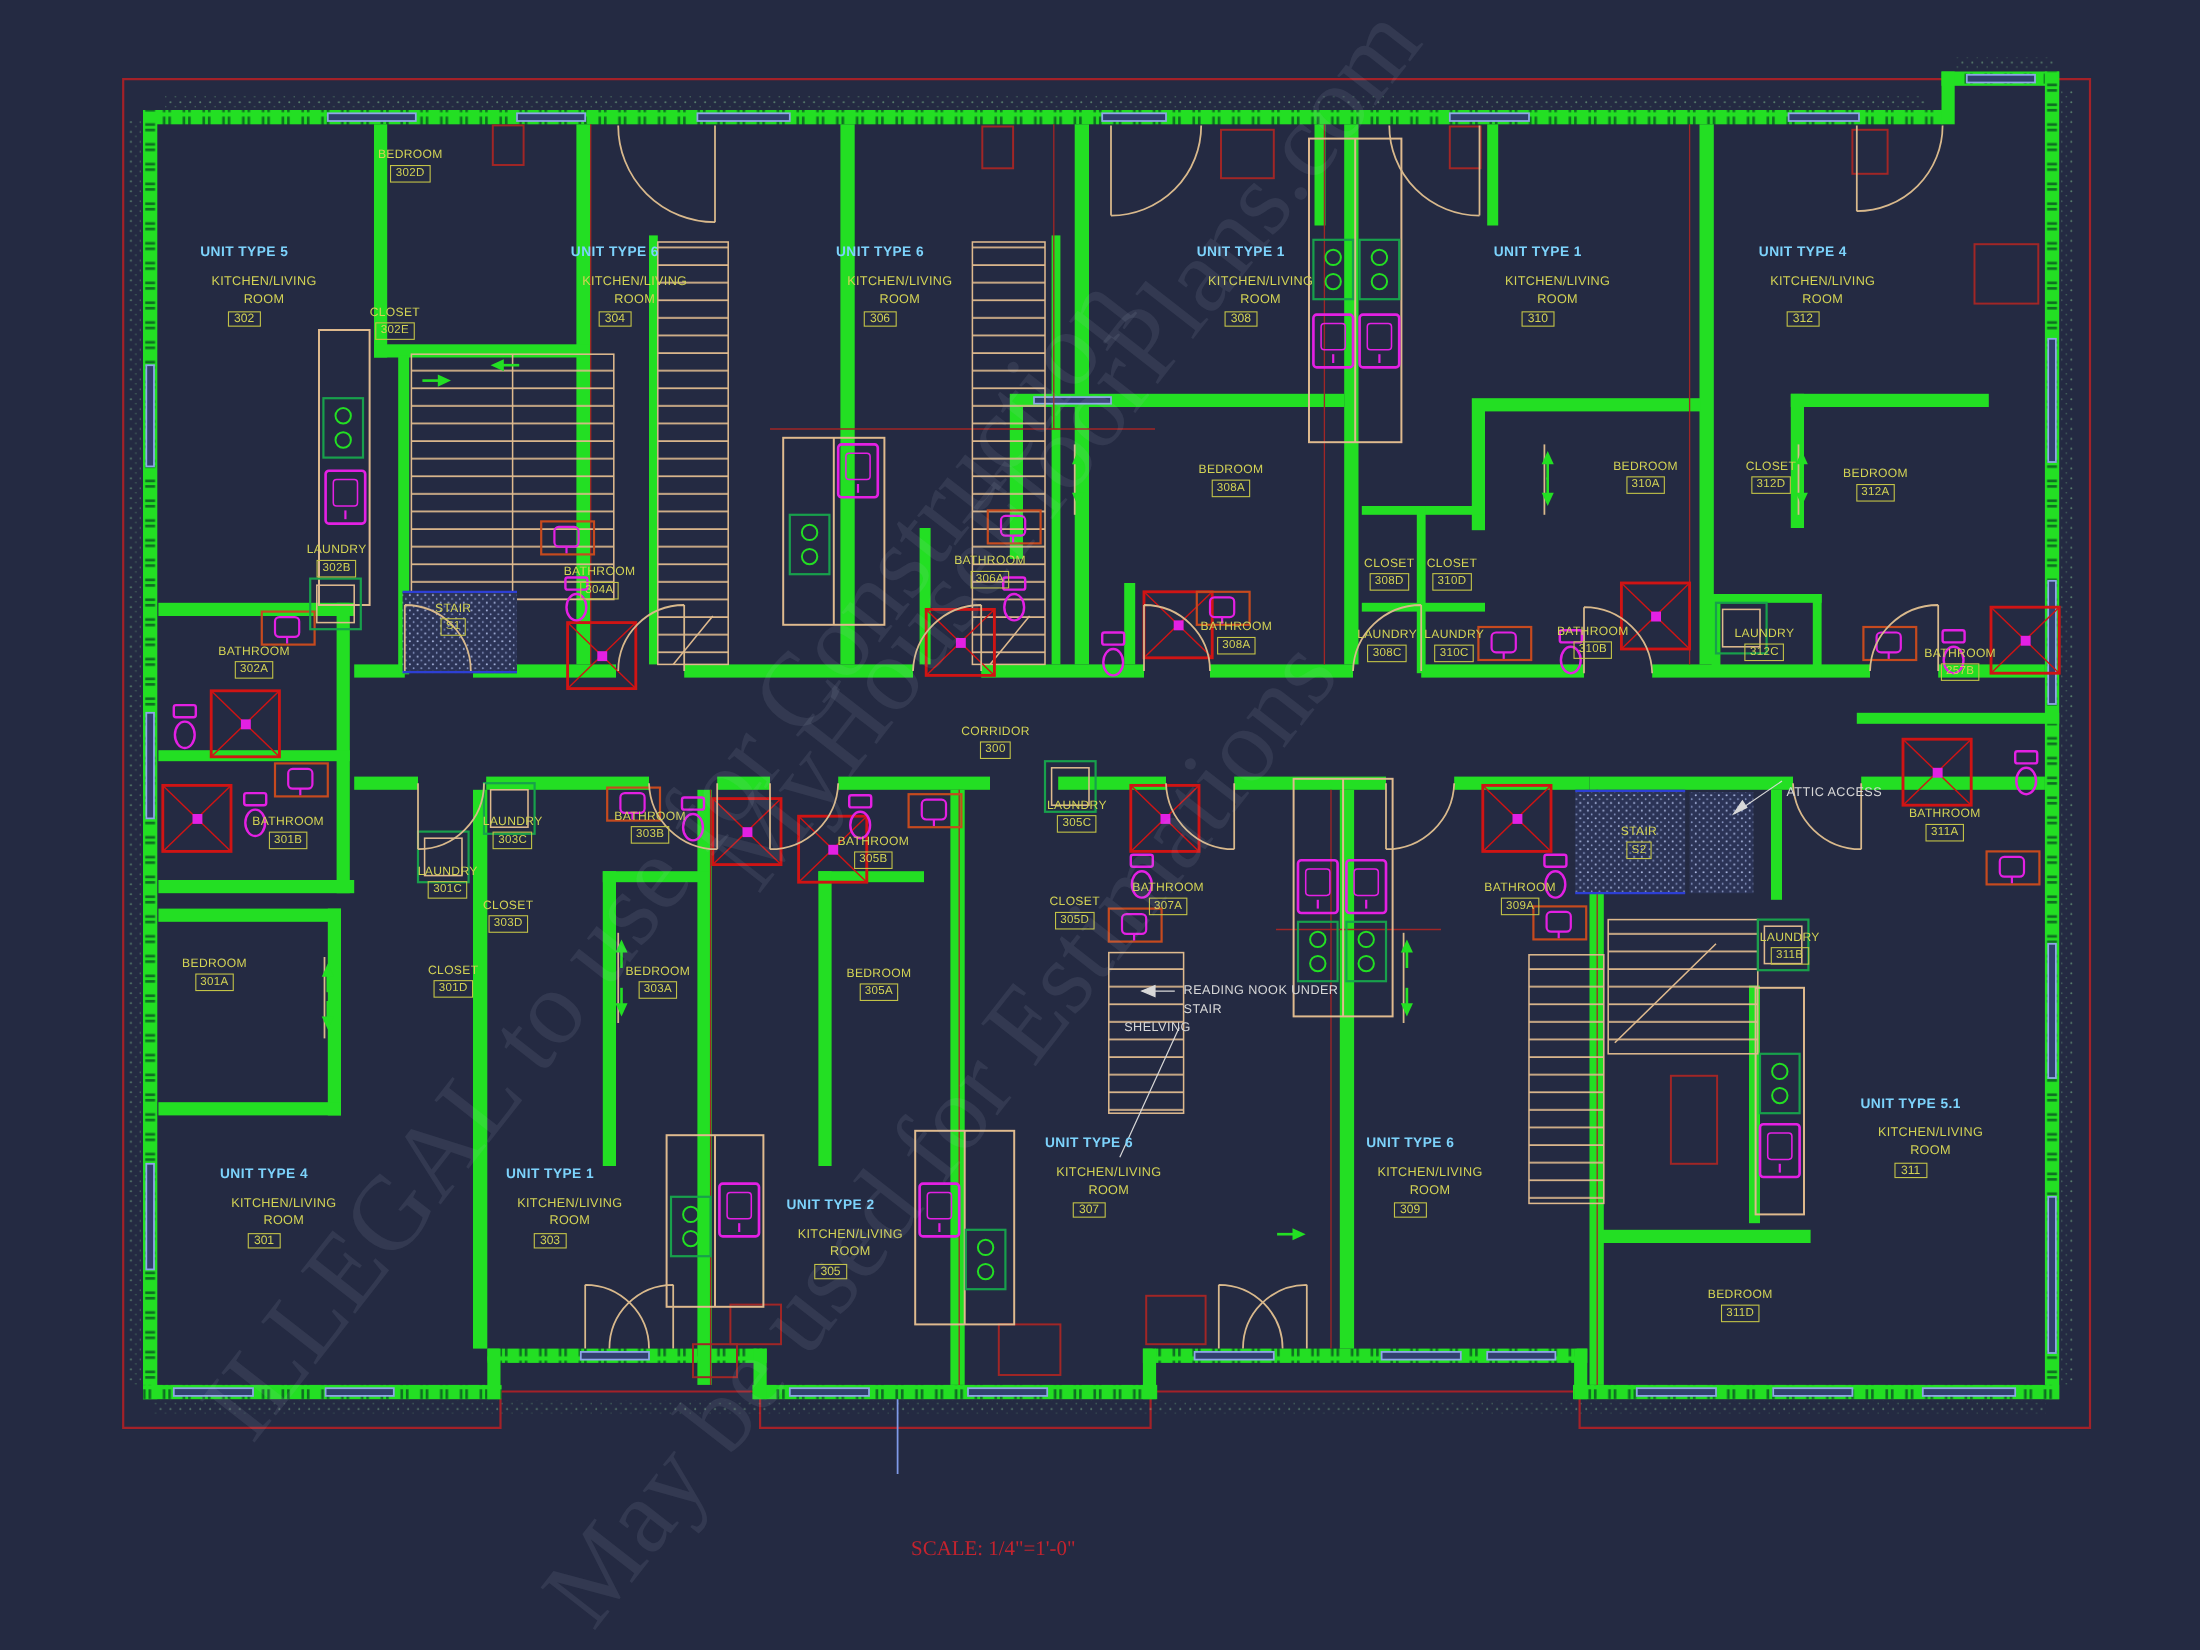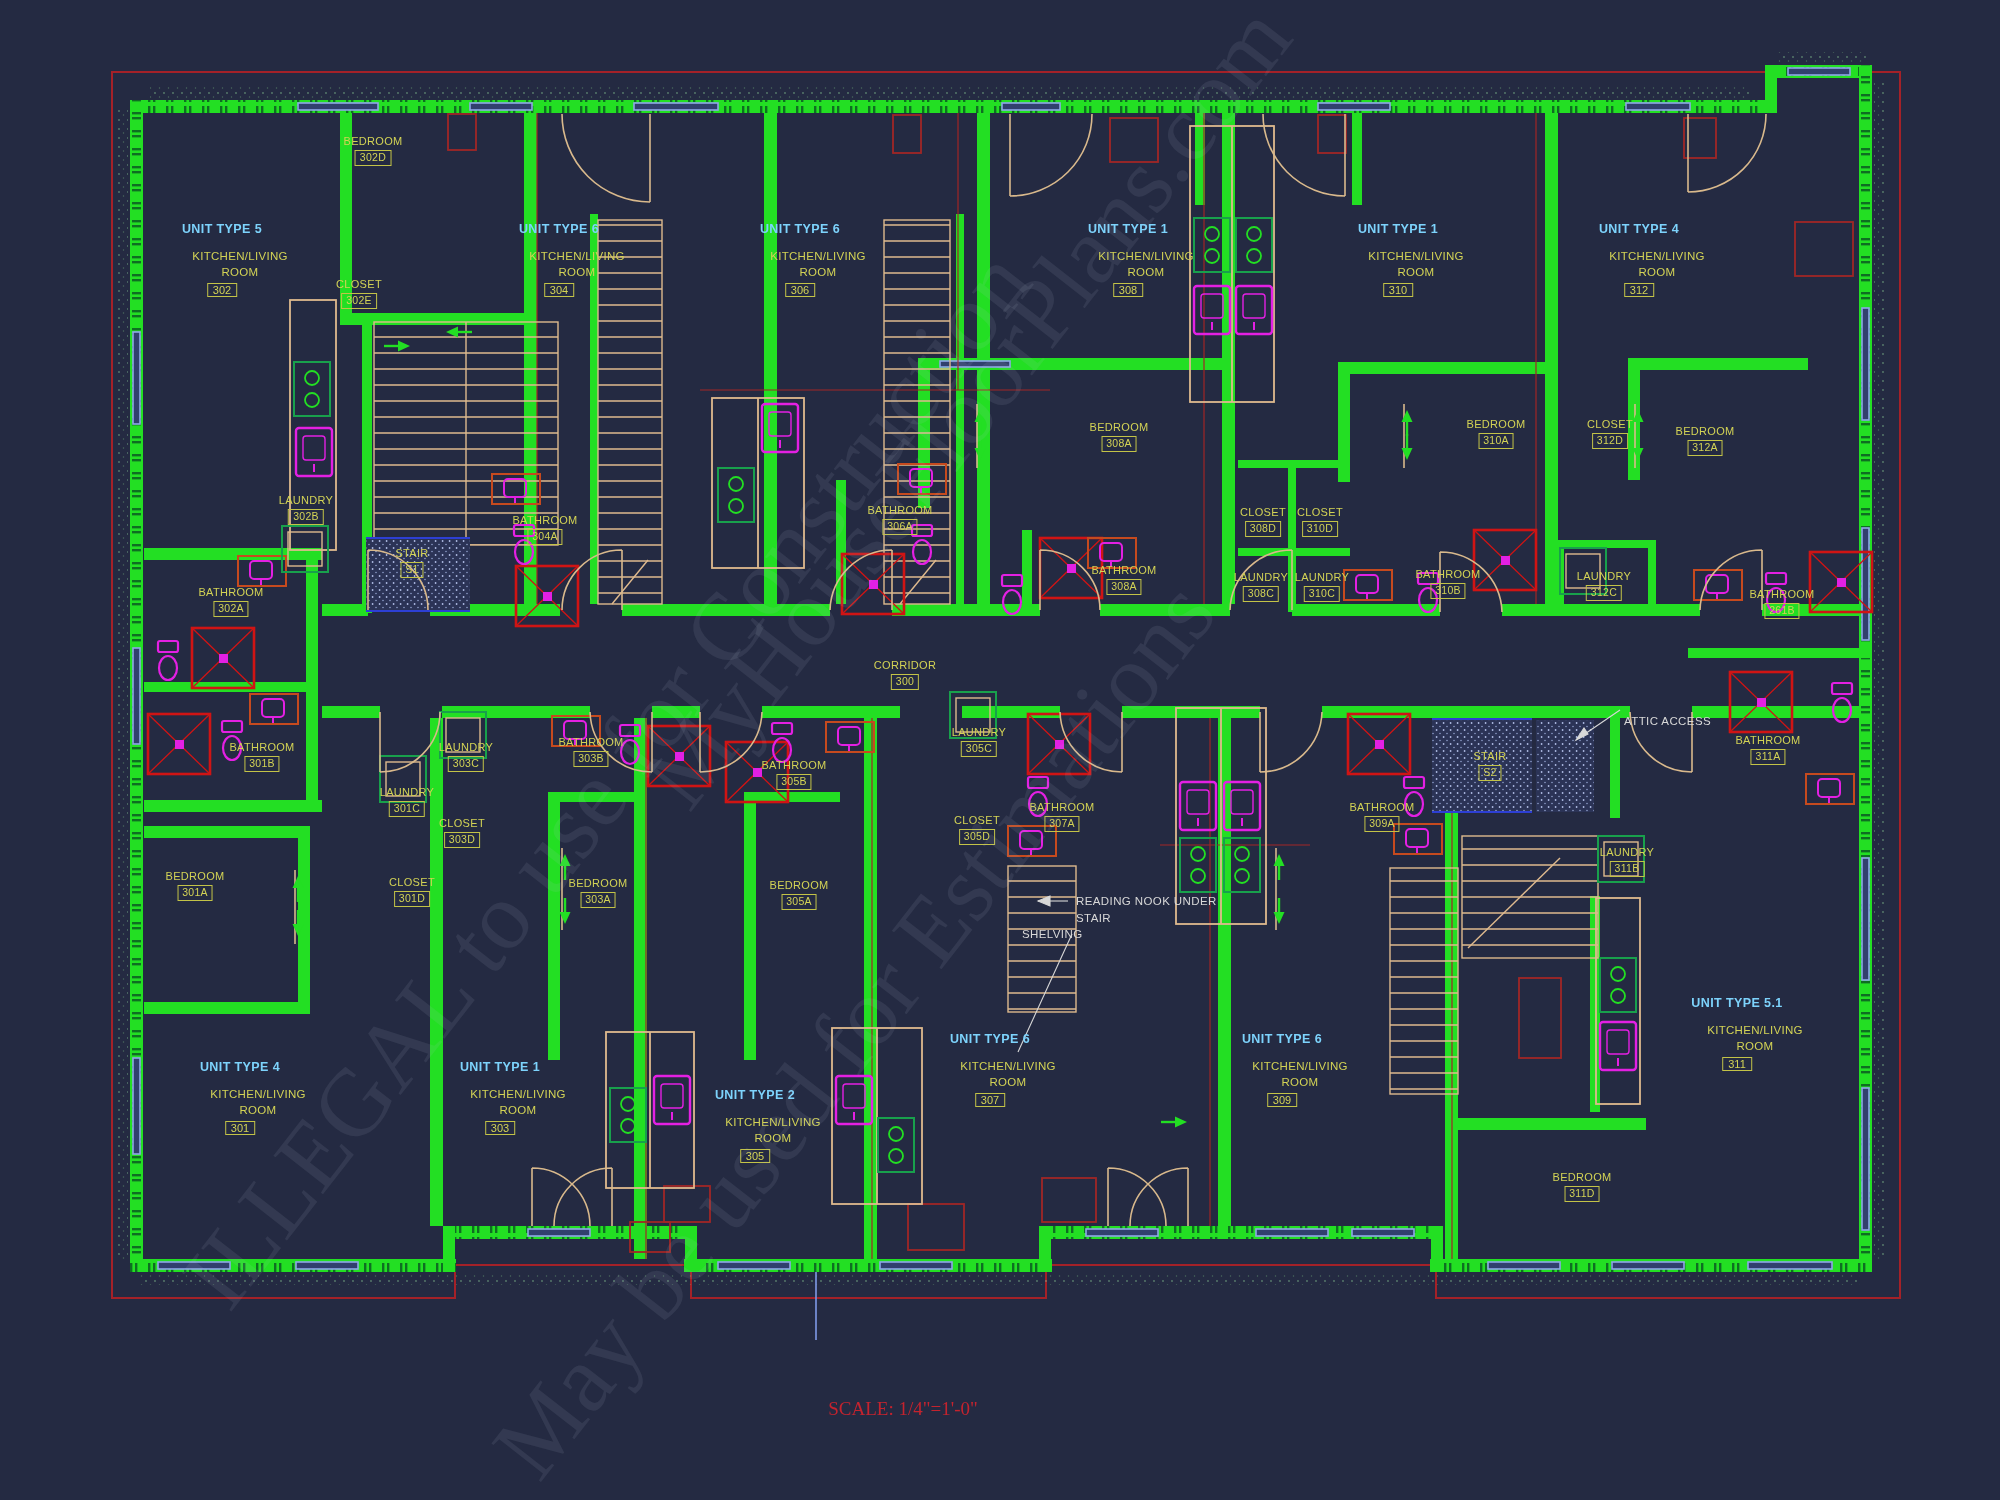--- a/index.html
+++ b/index.html
@@ -429,21 +429,21 @@
       <div class="rlabel" style="left: 1124px; top: 563px;"><div class="rname">BATHROOM</div><div class="rnumbox">308A</div></div>
       <div class="rlabel" style="left: 1263px; top: 505px;"><div class="rname">CLOSET</div><div class="rnumbox">308D</div></div>
       <div class="rlabel" style="left: 1320px; top: 505px;"><div class="rname">CLOSET</div><div class="rnumbox">310D</div></div>
       <div class="rlabel" style="left: 1261px; top: 570px;"><div class="rname">LAUNDRY</div><div class="rnumbox">308C</div></div>
       <div class="rlabel" style="left: 1322px; top: 570px;"><div class="rname">LAUNDRY</div><div class="rnumbox">310C</div></div>
       <div class="rlabel" style="left: 1496px; top: 417px;"><div class="rname">BEDROOM</div><div class="rnumbox">310A</div></div>
       <div class="rlabel" style="left: 1448px; top: 567px;"><div class="rname">BATHROOM</div><div class="rnumbox">310B</div></div>
       <div class="rlabel" style="left: 1610px; top: 417px;"><div class="rname">CLOSET</div><div class="rnumbox">312D</div></div>
       <div class="rlabel" style="left: 1604px; top: 569px;"><div class="rname">LAUNDRY</div><div class="rnumbox">312C</div></div>
       <div class="rlabel" style="left: 1705px; top: 424px;"><div class="rname">BEDROOM</div><div class="rnumbox">312A</div></div>
-      <div class="rlabel" style="left: 1782px; top: 587px;"><div class="rname">BATHROOM</div><div class="rnumbox">261B</div></div>
+      <div class="rlabel" style="left: 1782px; top: 587px;"><div class="rname">BATHROOM</div><div class="rnumbox">257B</div></div>
       <div class="rlabel" style="left: 1490px; top: 749px;"><div class="rname">STAIR</div><div class="rnumbox">S2</div></div>
       <div class="rlabel" style="left: 1768px; top: 733px;"><div class="rname">BATHROOM</div><div class="rnumbox">311A</div></div>
       <div class="rlabel" style="left: 1627px; top: 845px;"><div class="rname">LAUNDRY</div><div class="rnumbox">311B</div></div>
       <div class="rlabel" style="left: 1582px; top: 1170px;"><div class="rname">BEDROOM</div><div class="rnumbox">311D</div></div>
       <div class="rlabel" style="left: 262px; top: 740px;"><div class="rname">BATHROOM</div><div class="rnumbox">301B</div></div>
       <div class="rlabel" style="left: 195px; top: 869px;"><div class="rname">BEDROOM</div><div class="rnumbox">301A</div></div>
       <div class="rlabel" style="left: 407px; top: 785px;"><div class="rname">LAUNDRY</div><div class="rnumbox">301C</div></div>
       <div class="rlabel" style="left: 412px; top: 875px;"><div class="rname">CLOSET</div><div class="rnumbox">301D</div></div>
       <div class="rlabel" style="left: 466px; top: 740px;"><div class="rname">LAUNDRY</div><div class="rnumbox">303C</div></div>
       <div class="rlabel" style="left: 462px; top: 816px;"><div class="rname">CLOSET</div><div class="rnumbox">303D</div></div>

